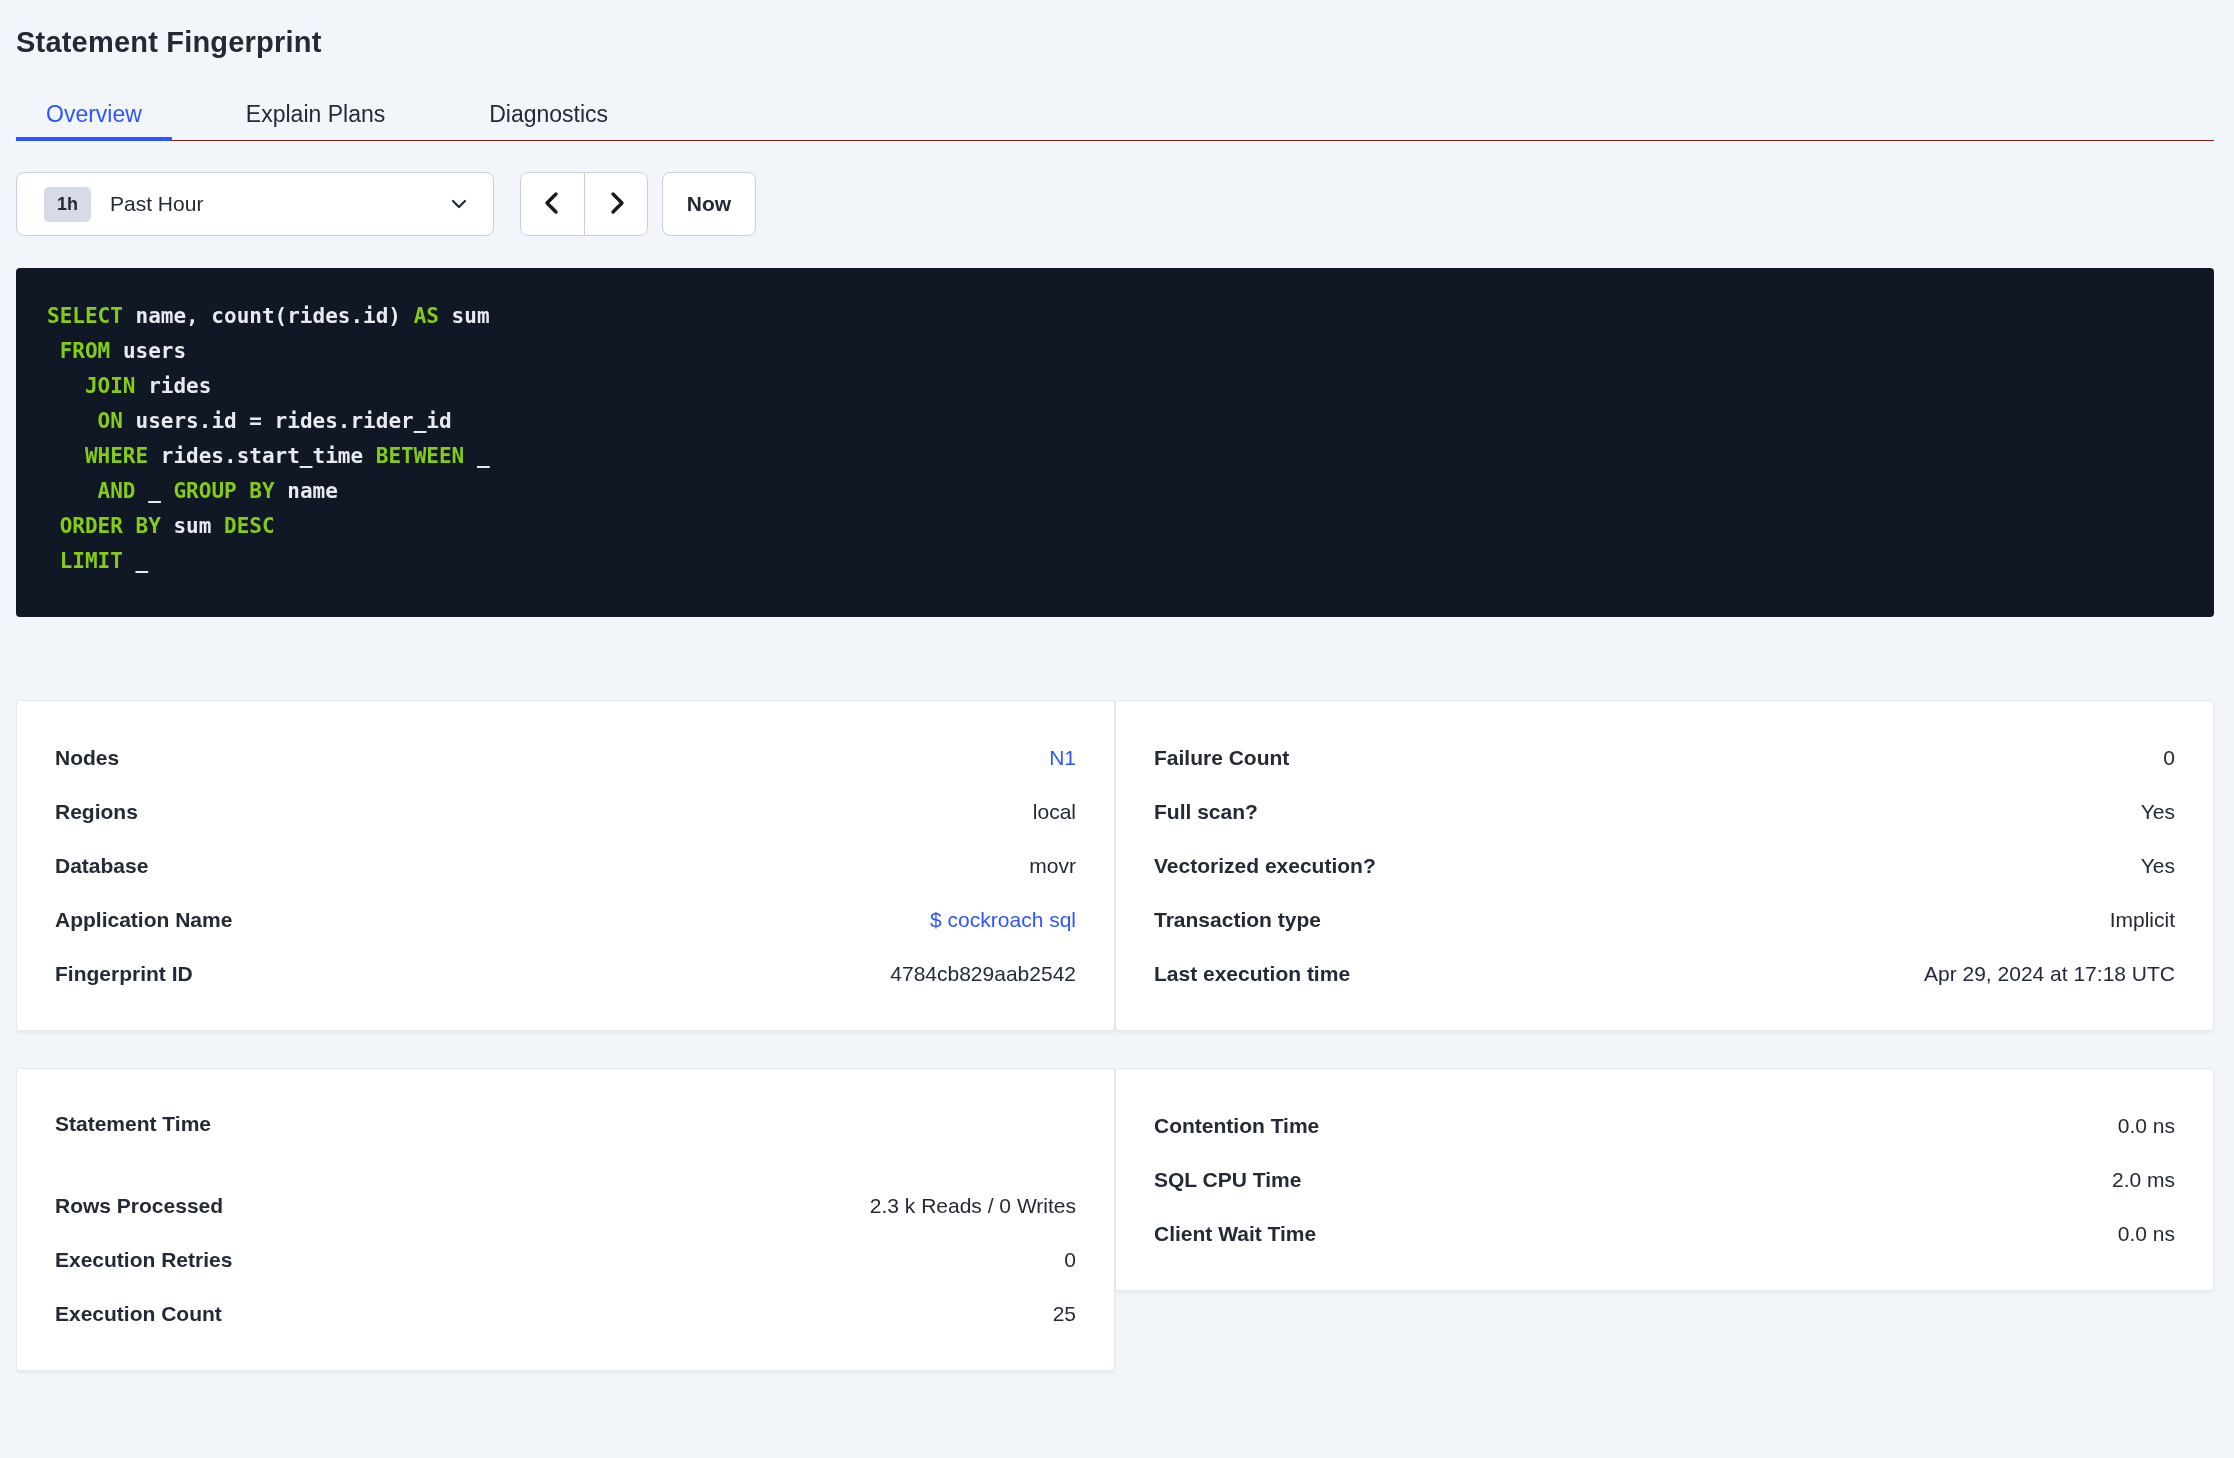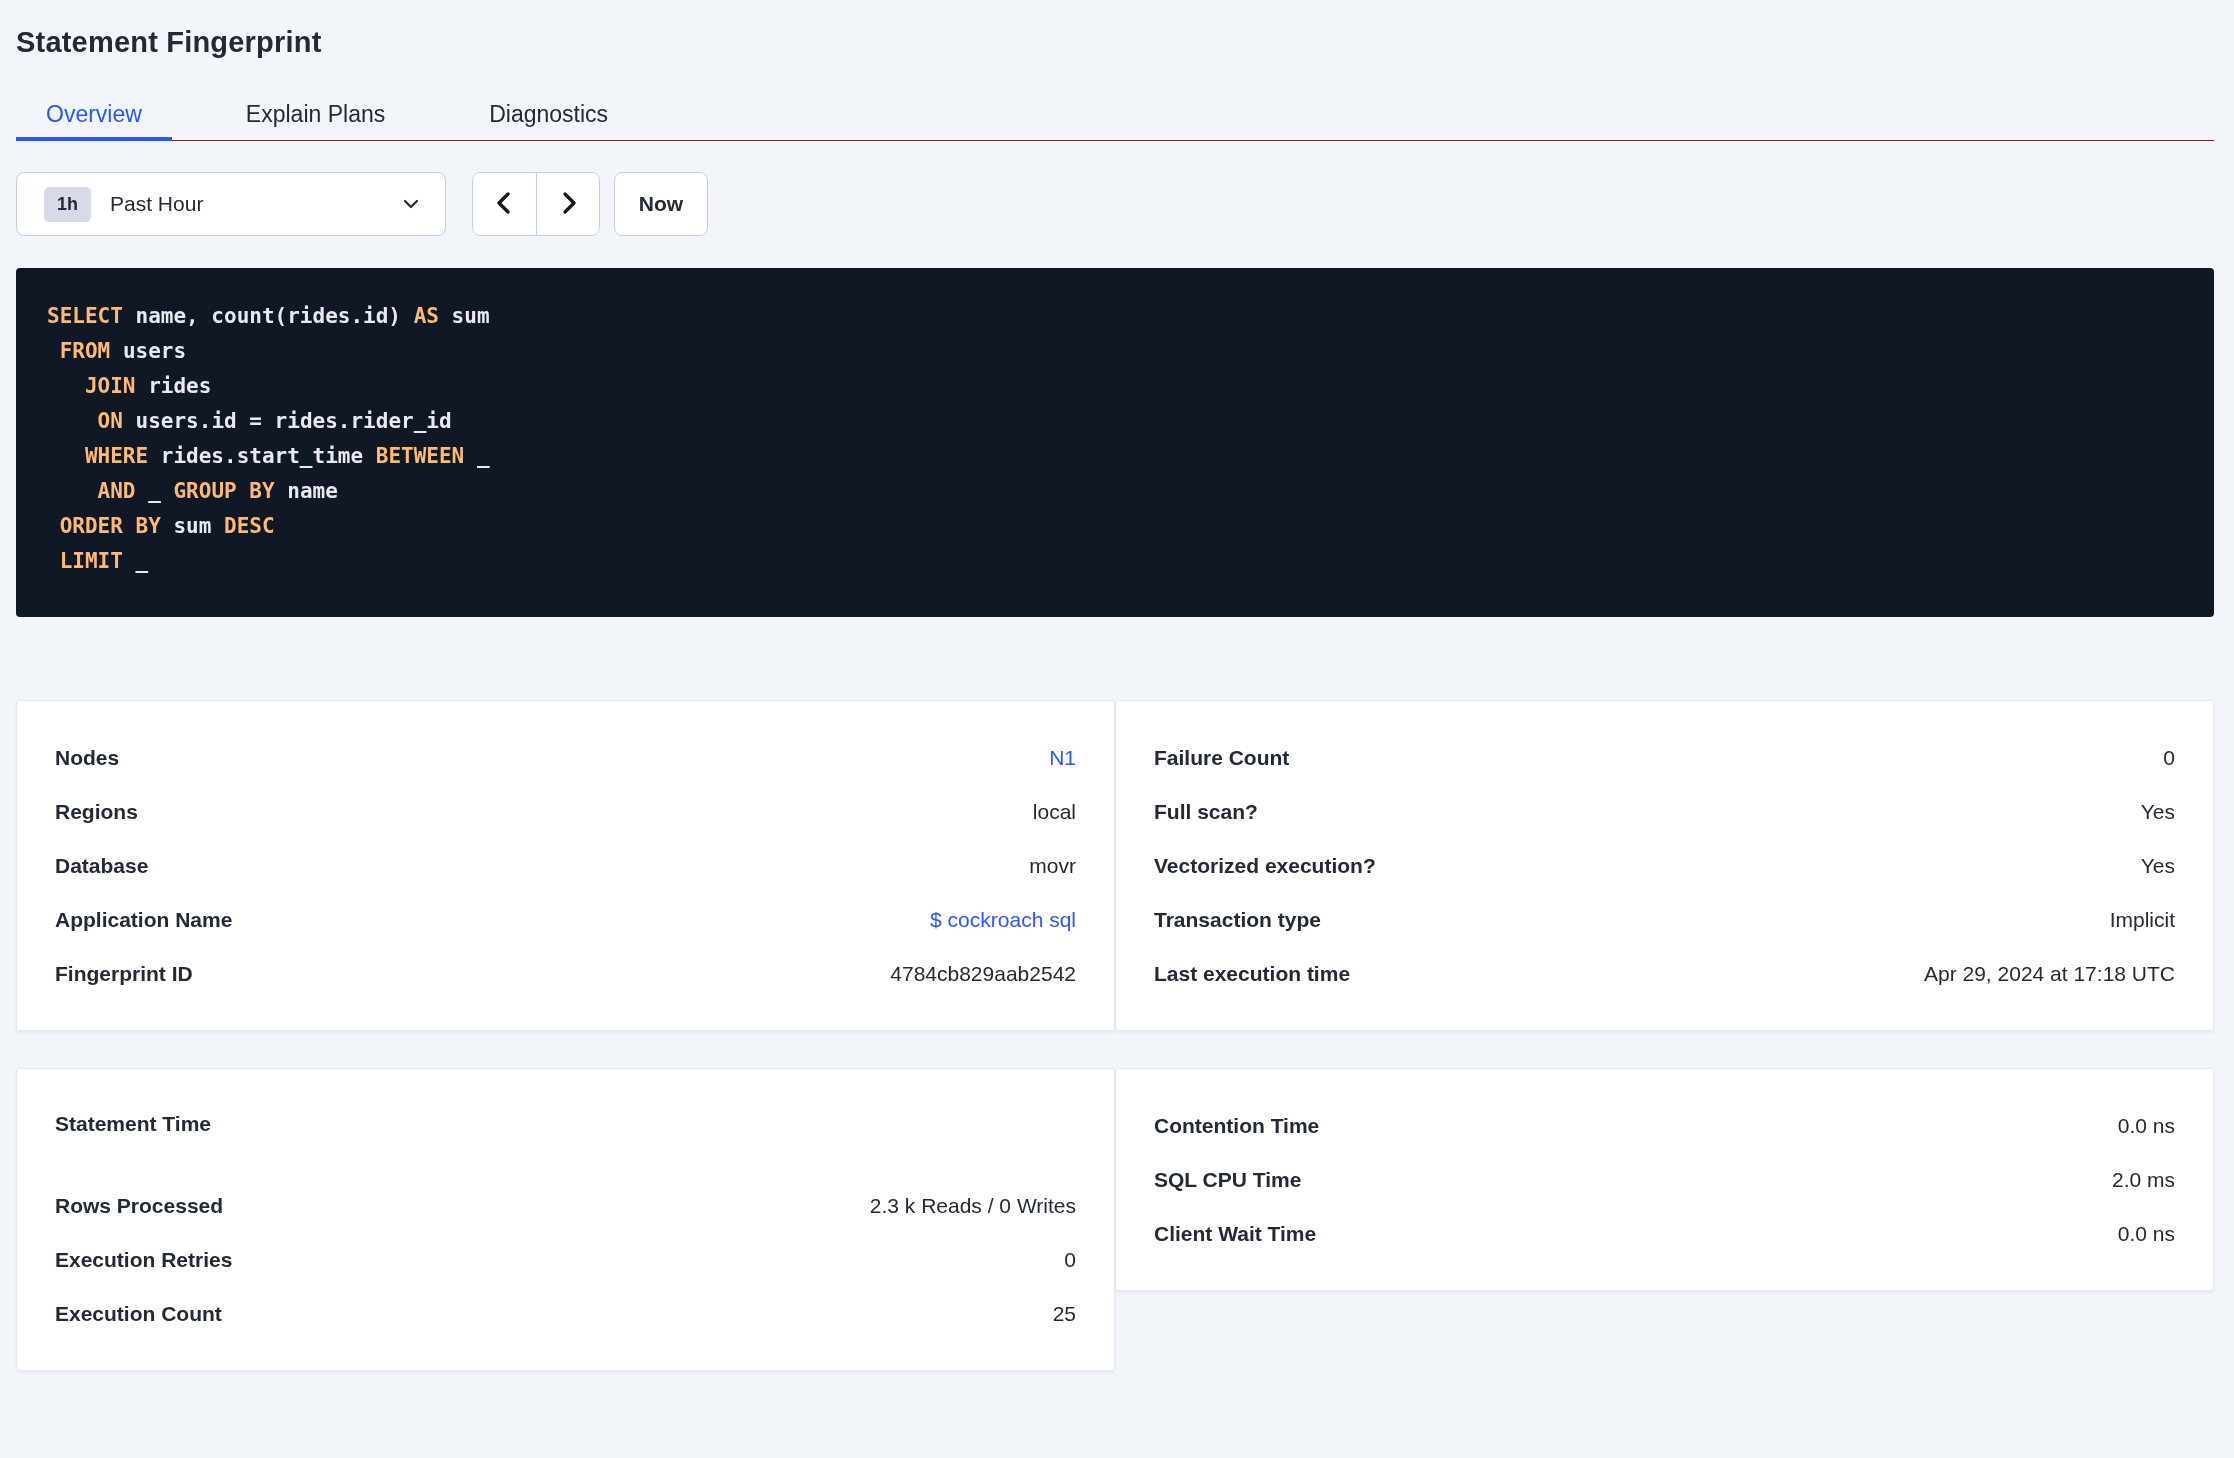--- a/index.html
+++ b/index.html
@@ -38,21 +38,21 @@
     margin-right: 44px;
     margin-bottom: -1px;
     border-bottom: 4px solid transparent;
     cursor: pointer;
   }
   .tab.active { color: #2b55ff; border-bottom-color: #2b55ff; }
 
   
   .controls { display: flex; align-items: center; margin-top: 31px; }
   .dropdown {
-    width: 430px; height: 64px;
+    width: 478px; height: 64px;
     background: #fff;
     border: 1px solid #c9cede;
     border-radius: 8px;
     display: flex; align-items: center;
     padding: 0 24px 0 27px;
     cursor: pointer;
   }
   .range-badge {
     background: #d7dbe8;
     color: #242a35;
@@ -105,21 +105,21 @@
     min-height: 349px;
   }
   .sql-line {
     font-family: "DejaVu Sans Mono", monospace;
     font-size: 21px;
     font-weight: 600;
     line-height: 35px;
     color: #e9eaf0;
     white-space: pre;
   }
-  .sql-line .kw { color: #fdba74; }
+  .sql-line .kw { color: #84cc16; }
 
   
   .card-grid {
     display: grid;
     grid-template-columns: 1fr 1fr;
     align-items: start;
   }
   .grid-top { margin-top: 83px; }
   .grid-bottom { margin-top: 37px; }
   .card {

